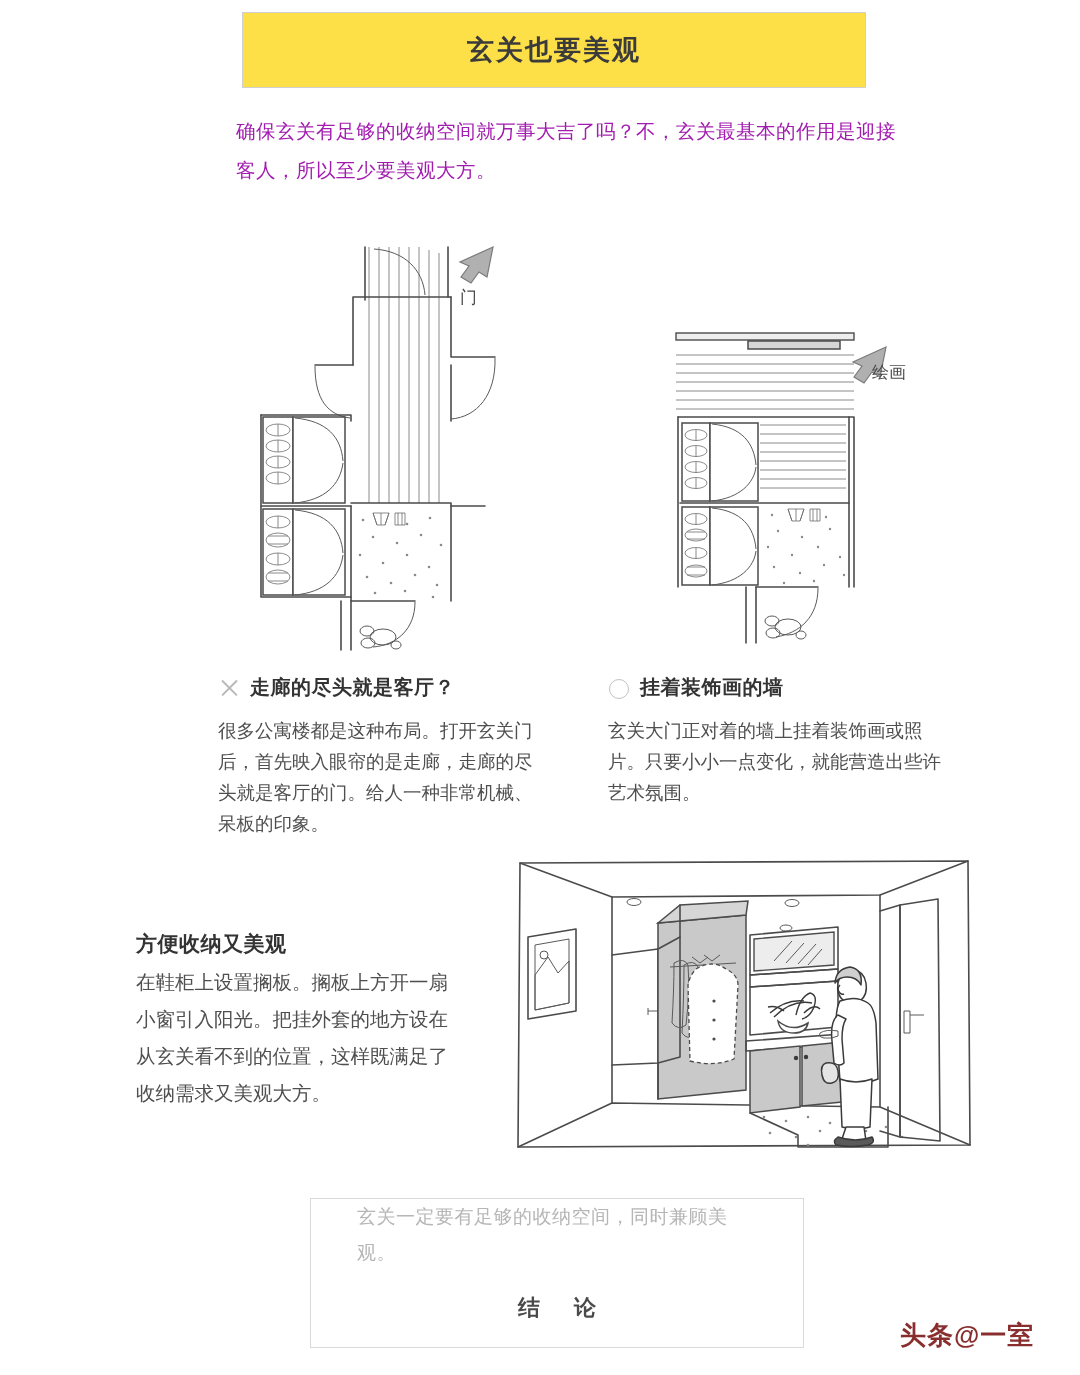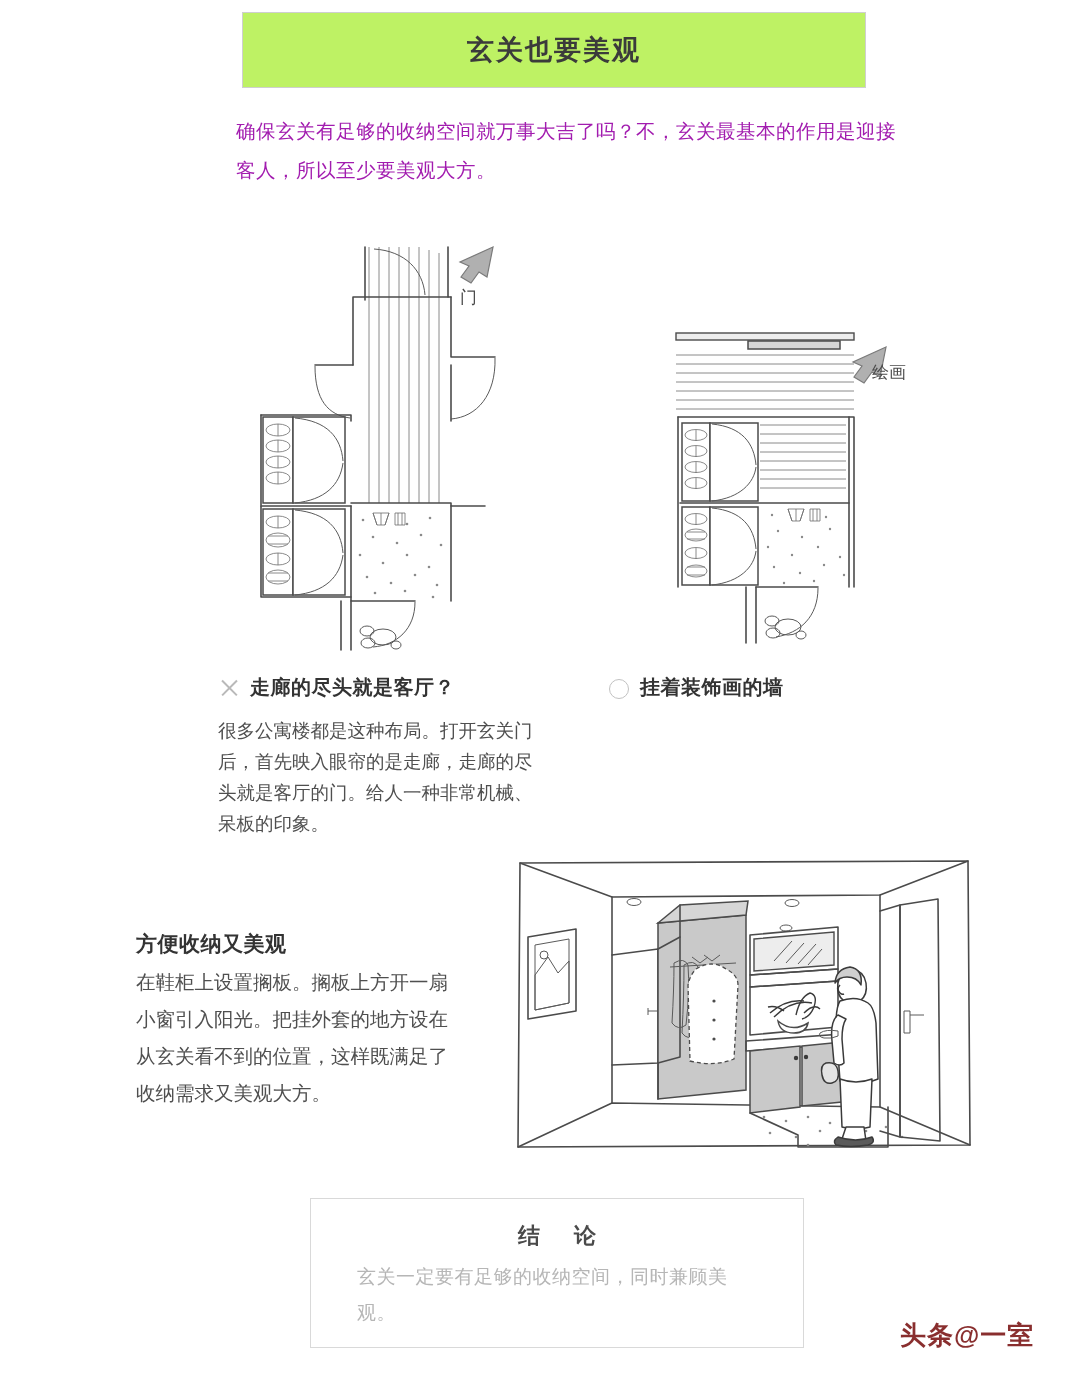--- a/index.html
+++ b/index.html
@@ -8,21 +8,21 @@
     width:1080px;height:1375px;position:relative;overflow:hidden;
     font-family:"Liberation Sans","DejaVu Sans",sans-serif;
     color:#4a4a4a;
     -webkit-font-smoothing:antialiased;
   }
   .abs{position:absolute;}
 
   
   #title-box{
     left:242px;top:12px;width:622px;height:74px;
-    border:1px solid #cfcfcf;background:#bef264;
+    border:1px solid #cfcfcf;background:#fde047;
     display:flex;align-items:center;justify-content:center;
   }
   #title-text{
     font-size:27px;font-weight:bold;letter-spacing:2px;color:#3b3b3b;
   }
 
   
   #intro{
     left:236px;top:112px;width:660px;
     font-size:19.5px;line-height:39px;color:#a21caf;
@@ -317,20 +317,21 @@
     <span>走廊的尽头就是客厅？</span>
   </h3>
   <div>很多公寓楼都是这种布局。打开玄关门后，首先映入眼帘的是走廊，走廊的尽头就是客厅的门。给人一种非常机械、呆板的印象。</div>
 </div>
 
 <div class="abs cap" id="cap-right">
   <h3>
     <span class="markicon circle"></span>
     <span>挂着装饰画的墙</span>
   </h3>
+  <div>玄关大门正对着的墙上挂着装饰画或照片。只要小小一点变化，就能营造出些许艺术氛围。</div>
 </div>
 
 <div class="abs" id="lower-text">
   <h3>方便收纳又美观</h3>
   <p>在鞋柜上设置搁板。搁板上方开一扇小窗引入阳光。把挂外套的地方设在从玄关看不到的位置，这样既满足了收纳需求又美观大方。</p>
 </div>
 
 <svg class="abs" id="room-illustration" viewBox="0 0 472 320">
 
   <rect x="1" y="1" width="470" height="318" fill="#ffffff" stroke="#ffffff"></rect>
@@ -448,17 +449,17 @@
 
     <path fill="#e4e4e4" d="M318 218 q10 -2 12 8 q2 10 -6 12 q-8 2 -10 -8 q-2 -10 4 -12z"></path>
 
     <path fill="#5a5a5a" d="M330 292 q18 6 34 0 q4 6 -4 8 q-18 3 -32 0 q-4 -4 2 -8z"></path>
   </g>
 
   <path class="ln-thin" fill="#ffffff" d="M330 186 q-12 -2 -18 2 q-2 4 4 5 q8 1 14 -2z"></path>
 </svg>
 
 <div class="abs" id="conclusion-box">
+  <div id="conclusion-text">玄关一定要有足够的收纳空间，同时兼顾美观。</div>
   <div id="conclusion-title">结 论</div>
-  <div id="conclusion-text">玄关一定要有足够的收纳空间，同时兼顾美观。</div>
 </div>
 
 <div class="abs" id="watermark">头条@一室</div>
 
 </body></html>

